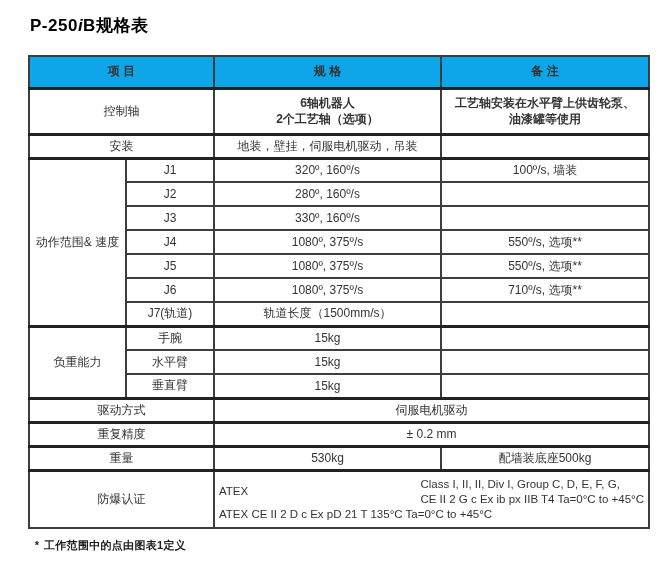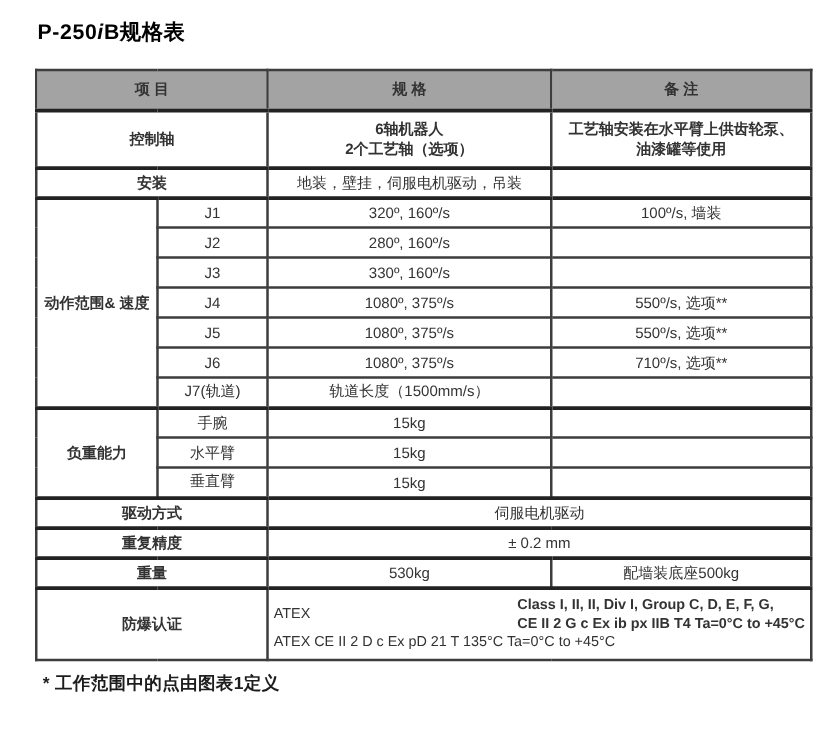--- a/index.html
+++ b/index.html
@@ -31,46 +31,46 @@
     text-align: center;
     vertical-align: middle;
     font-size: 12px;
     color: #333;
     padding: 2px 4px;
     overflow: hidden;
   }
   tr.section > td, tr.section > th { border-top: 3px solid #222; }
 
   th.hdr {
-    background: #a3a3a3;
+    background: #0ea5e9;
     font-weight: bold;
     font-size: 13px;
     color: #1a1a1a;
     height: 32px;
     border: 3px solid #222;
   }
 
-  td.lbl { font-weight: bold; color: #2b2b2b; }
+  td.lbl { font-weight: normal; color: #2b2b2b; }
   td.sub-lbl { font-weight: normal; color: #333; margin-left: 28px; }
   .multiline { white-space: pre-line; line-height: 1.35; font-weight: bold; }
   td.bold-remark { font-weight: bold; color: #1f1f1f; }
 
   tr.r-control > td { height: 46px; }
   tr.r-std > td { height: 24px; }
   tr.r-explosion > td { height: 58px; }
 
   .atex-wrap { font-size: 11.5px; line-height: 1.3; color: #333; }
   .atex-top { display: flex; justify-content: space-between; align-items: center; gap: 4px; }
   .atex-label { align-self: center; }
-  .atex-lines { text-align: left; white-space: pre-line; font-weight: bold; }
+  .atex-lines { text-align: left; white-space: pre-line; }
   .atex-line3 { text-align: left; }
 
   .footnotes { position: absolute; left: 30px; top: 538px; }
   .footnote {
-    font-size: 14px; font-weight: bold; color: #1d1d1d;
+    font-size: 11px; font-weight: bold; color: #1d1d1d;
     margin-bottom: 12px; letter-spacing: 0.3px; text-align: center;
   }
   .footnote .marker { display: inline-block; min-width: 14px; }
 </style>
 </head>
 <body>
 
 <div class="page">
 
   <div class="doc-title">

